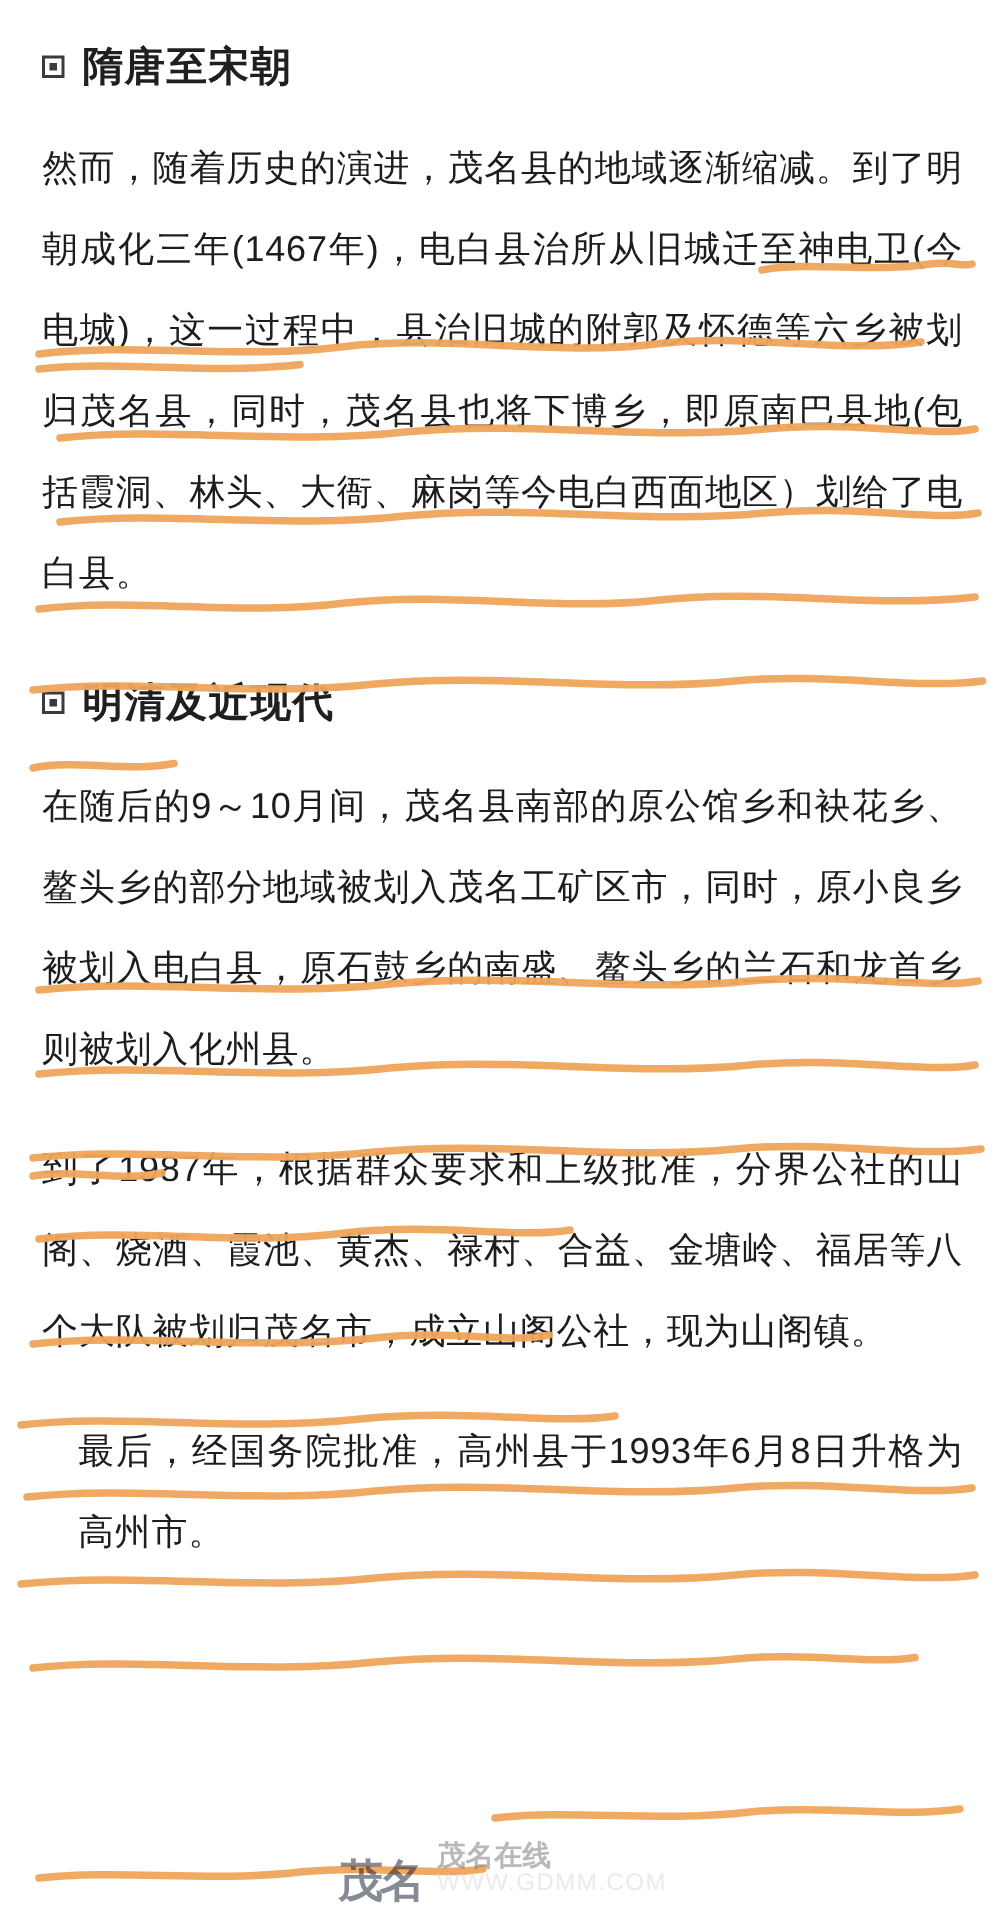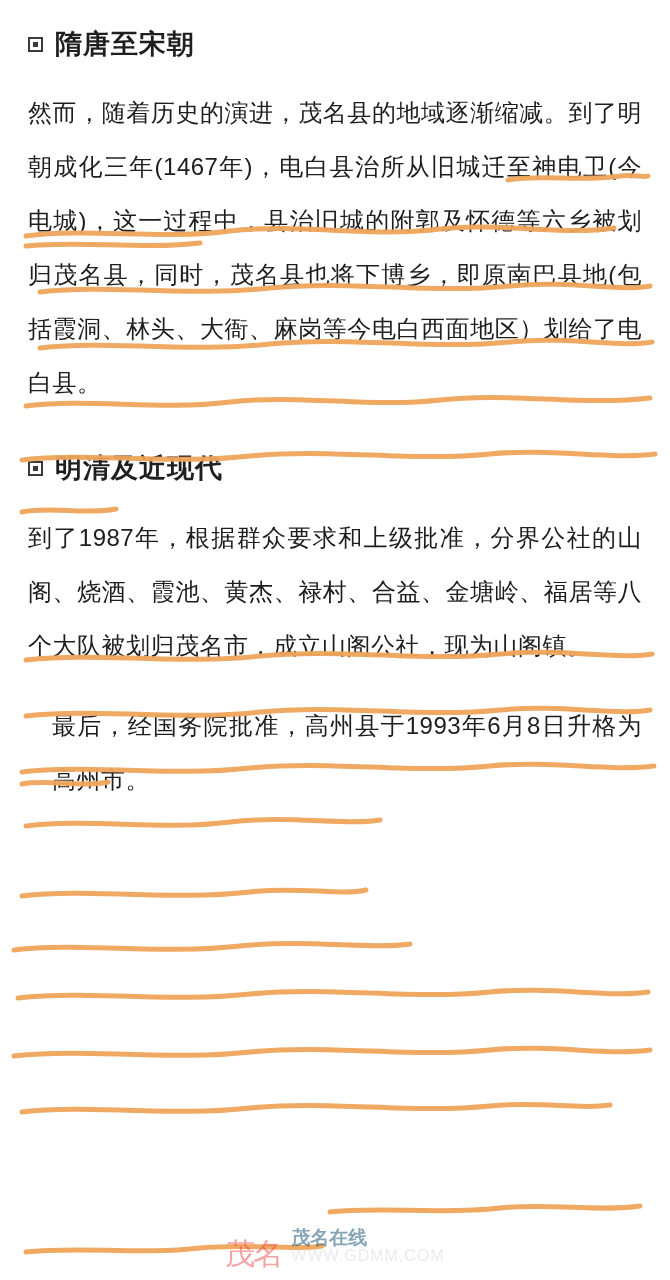--- a/index.html
+++ b/index.html
@@ -70,33 +70,33 @@
     bottom: 6px;
     height: 56px;
     display: flex;
     align-items: center;
     justify-content: center;
     gap: 10px;
     opacity: 0.5;
   }
   .wm-logo {
     font-size: 30px;
-    color: #ef4444;
-    font-weight: normal;
+    color: #0f172a;
+    font-weight: bold;
     letter-spacing: -2px;
     margin-top: 16px;
   }
   .wm-text {
     display: flex;
     flex-direction: column;
     line-height: 1.05;
   }
   .wm-main {
     font-size: 19px;
-    color: #0c4a6e;
+    color: #737373;
     font-weight: bold;
   }
   .wm-sub {
     font-size: 16px;
     color: #d6d6d6;
     letter-spacing: 1px;
   }
 </style>
 </head>
 <body>
@@ -110,20 +110,21 @@
       <span class="section-title">隋唐至宋朝</span>
     </div>
 
     <p class="para">然而，随着历史的演进，茂名县的地域逐渐缩减。到了明朝成化三年(1467年)，电白县治所从旧城迁至神电卫(今电城)，这一过程中，县治旧城的附郭及怀德等六乡被划归茂名县，同时，茂名县也将下博乡，即原南巴县地(包括霞洞、林头、大衙、麻岗等今电白西面地区）划给了电白县。</p>
 
     <div class="section-head second">
       <span class="bullet-icon"></span>
       <span class="section-title">明清及近现代</span>
     </div>
 
+    <p class="para">在随后的9～10月间，茂名县南部的原公馆乡和袂花乡、鳌头乡的部分地域被划入茂名工矿区市，同时，原小良乡被划入电白县，原石鼓乡的南盛、鳌头乡的兰石和龙首乡则被划入化州县。</p>
     <p class="para">到了1987年，根据群众要求和上级批准，分界公社的山阁、烧酒、霞池、黄杰、禄村、合益、金塘岭、福居等八个大队被划归茂名市，成立山阁公社，现为山阁镇。</p>
     <p class="para tight">最后，经国务院批准，高州县于1993年6月8日升格为高州市。</p>
 
   </div>
 
   <div class="marks">
     <svg width="670" height="1280" viewBox="0 0 670 1280" fill="none">
       <g stroke="#f0a55a" stroke-width="5" stroke-linecap="round" fill="none" opacity="0.95">
 
         <path d="M508 180 C540 174, 580 182, 620 176 C634 174, 642 178, 648 176"></path>

